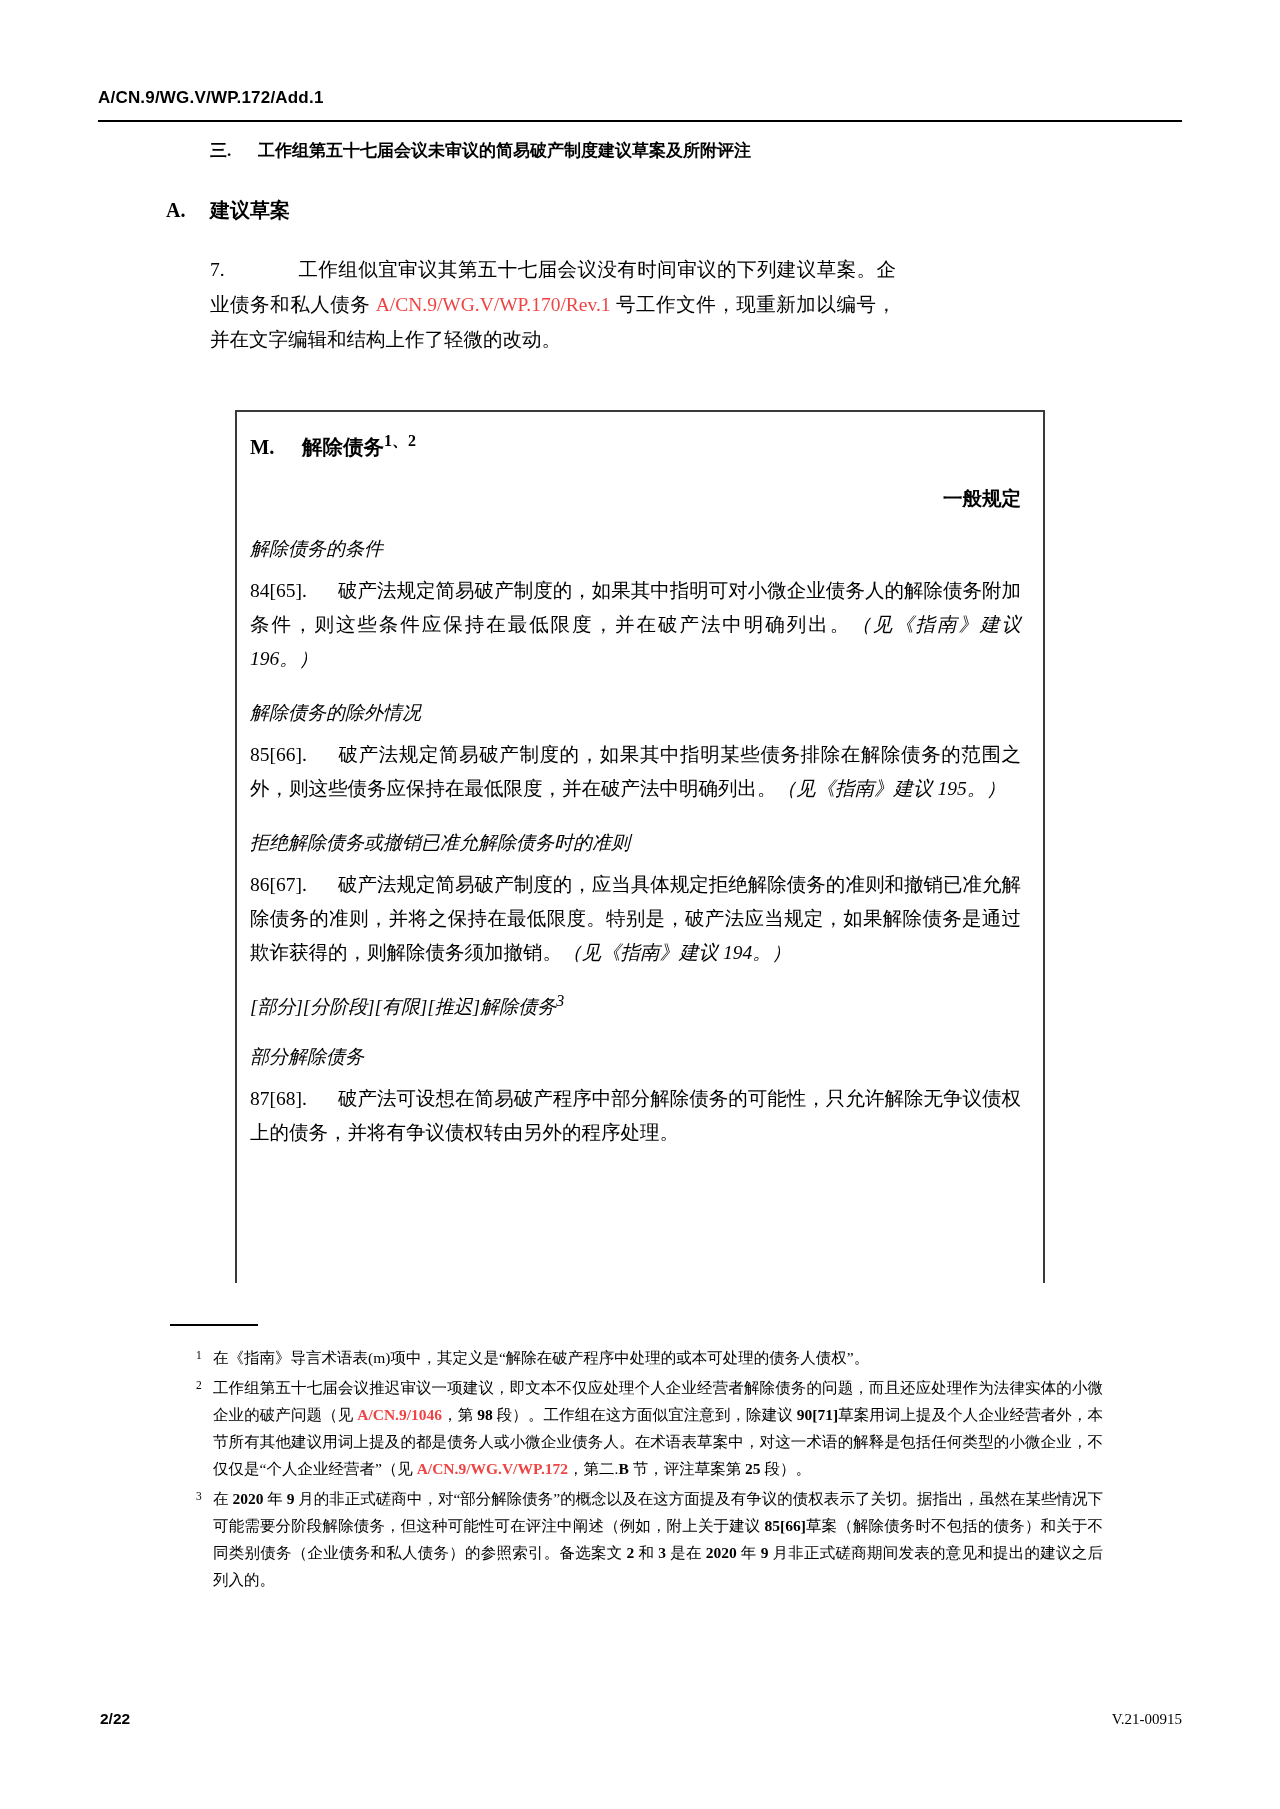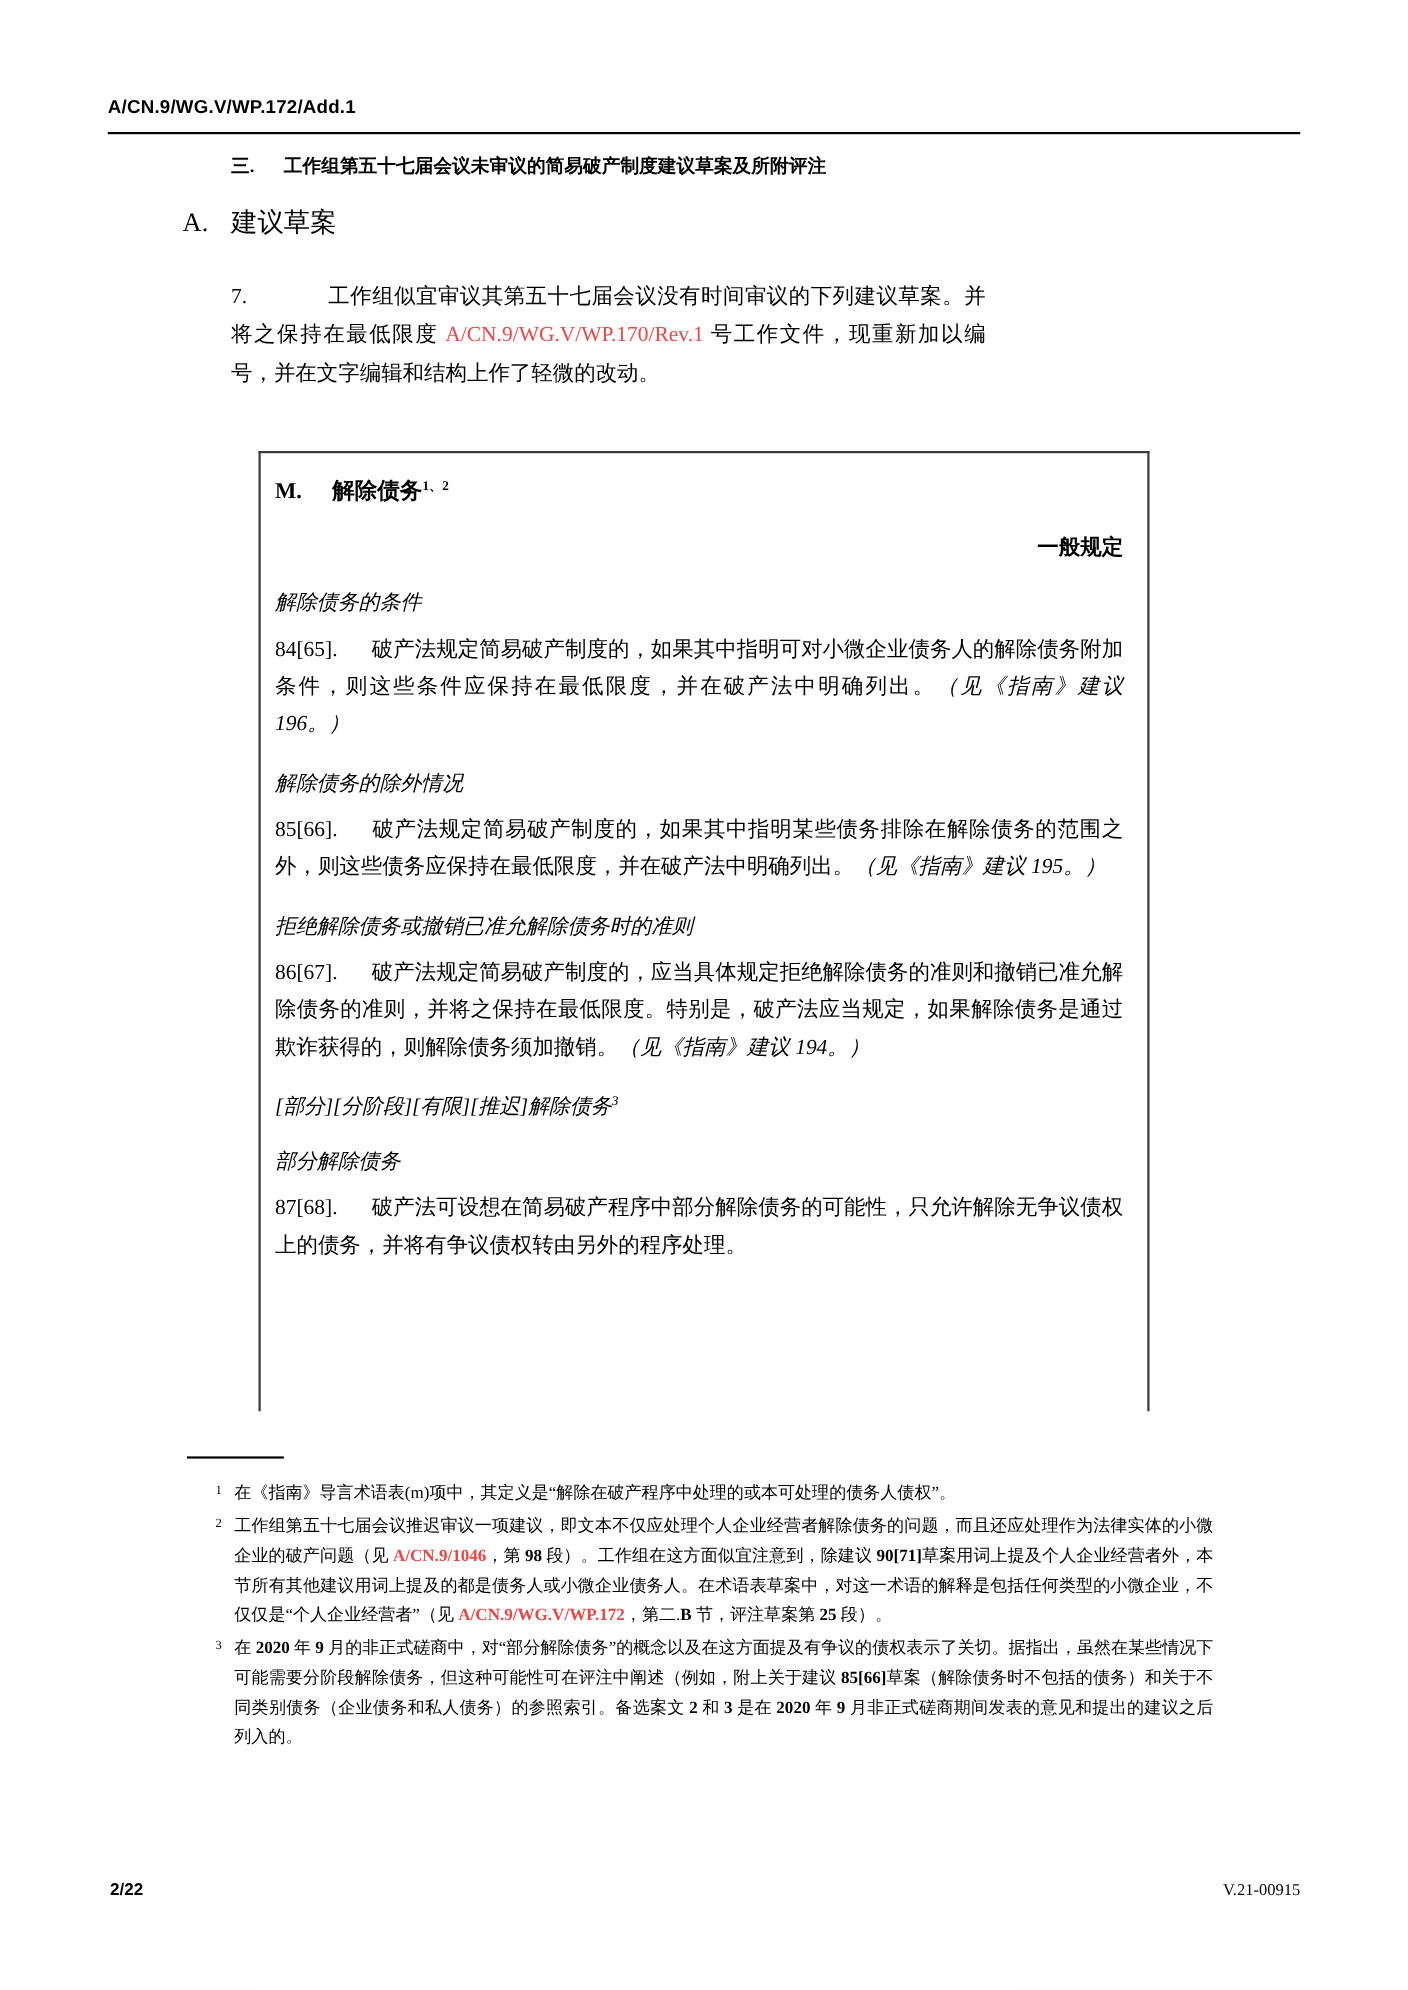--- a/index.html
+++ b/index.html
@@ -10,39 +10,39 @@
   }
   .doc-symbol{
     position:absolute; left:98px; top:88px;
     font-family:"Liberation Sans","DejaVu Sans",sans-serif;
     font-weight:bold; font-size:17px; letter-spacing:.2px;
   }
   .header-rule{position:absolute; left:98px; top:120px; width:1084px; border-top:2px solid #000;}
 
   .h-main{position:absolute; left:210px; top:139px; font-size:17px; font-weight:bold; white-space:nowrap;}
   .h-main .hnum{display:inline-block; width:48px;}
-  .h-a{position:absolute; left:166px; top:186px; font-size:24px; font-weight:normal; white-space:nowrap;}
+  .h-a{position:absolute; left:166px; top:197px; font-size:20px; font-weight:bold; white-space:nowrap;}
   .h-a .hnum{display:inline-block; width:44px;}
 
   .body-text{font-size:19.5px; line-height:35px; text-align:justify;}
   .para-num{display:inline-block; width:88px;}
 
   .para7{position:absolute; left:210px; top:252px; width:686px;}
 
   .rec-box{
     position:absolute; left:235px; top:410px; width:810px; height:873px;
     border:2px solid #3a3a3a; border-bottom:none; box-sizing:border-box;
     padding:22px 22px 0 13px;
   }
   .rec-box .m-head{font-size:20.5px; font-weight:bold; line-height:27px; margin:0;}
   .rec-box .m-head .mnum{display:inline-block; width:52px;}
   .rec-box .bold-head{font-size:19.5px; font-weight:bold; line-height:27px; margin:24px 0 0;text-align:right;}
   .rec-box .kai-head{font-size:19px; font-style:italic; line-height:26px; margin:24px 0 0;}
   .rec-box p.bpara{margin:12px 0 0; line-height:34px;}
-  sup.s{font-size:12px; line-height:0; vertical-align:super;}
+  sup.s{font-size:16px; line-height:0; vertical-align:super;}
 
   .lnk{color:#ef4444;}
   .b{font-weight:bold;}
   .kai{font-style:italic;}
 
   .fn-rule{position:absolute; left:170px; top:1324px; width:88px; border-top:2px solid #000;}
   .footnotes{position:absolute; left:196px; top:1344px; width:907px;}
   .footnote{position:relative; padding-left:17px; font-size:15.5px; line-height:27px; text-align:justify; margin:0 0 3px 0;}
   .footnote .fn-num{position:absolute; left:0; top:-2px; font-size:11.5px;}
 
@@ -59,21 +59,21 @@
 
   <div class="h-main">
     <span class="hnum">三.</span><span>工作组第五十七届会议未审议的简易破产制度建议草案及所附评注</span>
   </div>
 
   <div class="h-a">
     <span class="hnum">A.</span><span>建议草案</span>
   </div>
 
   <div class="para7 body-text">
-    <span class="para-num">7.</span><span><span>工作组似宜审议其第五十七届会议没有时间审议的下列建议草案。并将之保持在最低限度 </span><span class="lnk">A/CN.9/WG.V/WP.170/Rev.1</span><span> 号工作文件，现重新加以编号，并在文字编辑和结构上作了轻微的改动。</span></span>
+    <span class="para-num">7.</span><span><span>工作组似宜审议其第五十七届会议没有时间审议的下列建议草案。企业债务和私人债务 </span><span class="lnk">A/CN.9/WG.V/WP.170/Rev.1</span><span> 号工作文件，现重新加以编号，并在文字编辑和结构上作了轻微的改动。</span></span>
   </div>
 
   <div class="rec-box">
     <div class="m-head">
       <span class="mnum">M.</span><span>解除债务</span><sup class="s">1、2</sup>
     </div>
 
     <div class="bold-head">一般规定</div>
 
     <div class="kai-head">解除债务的条件</div>

